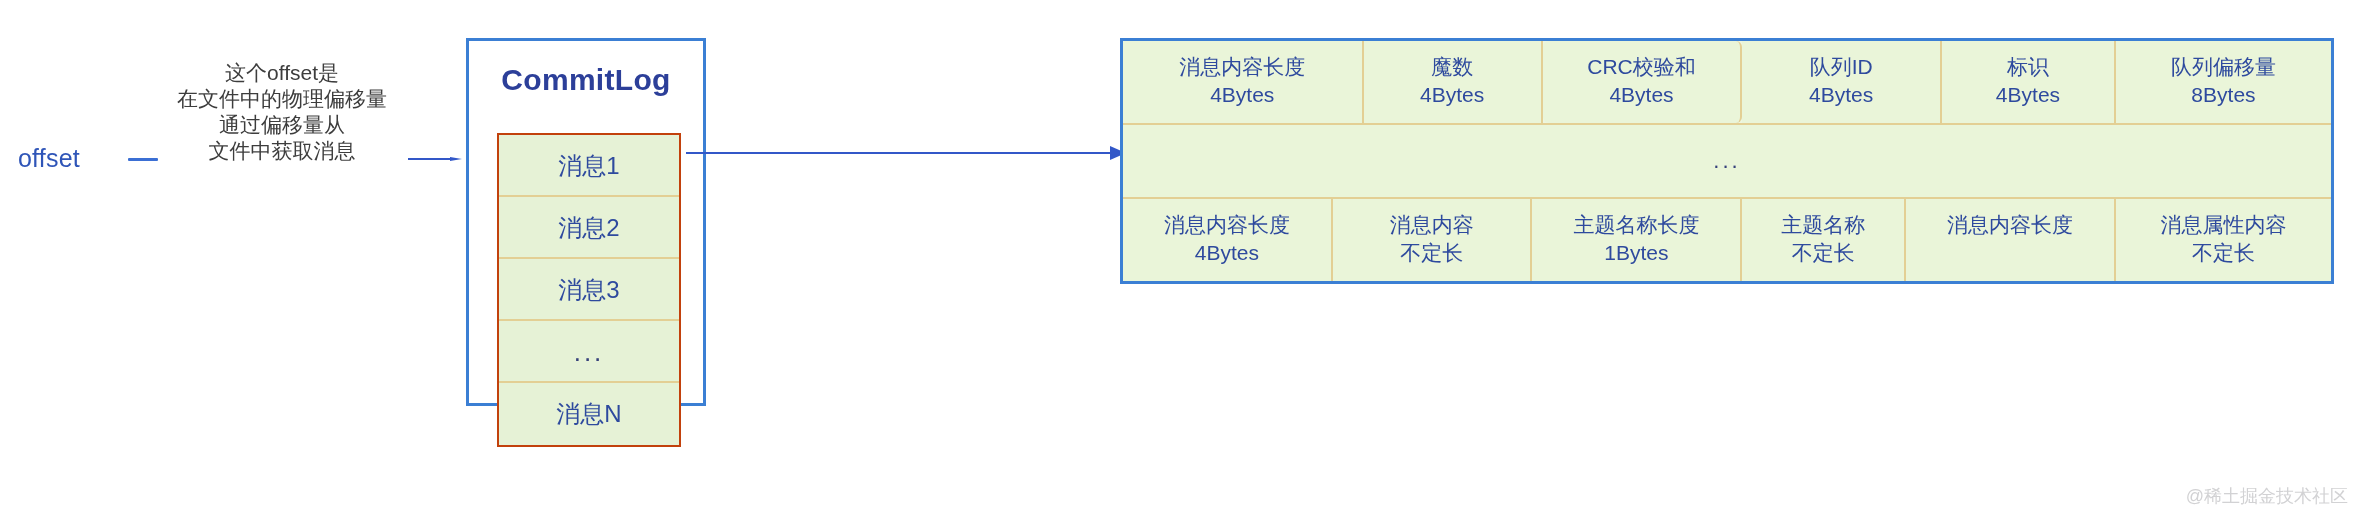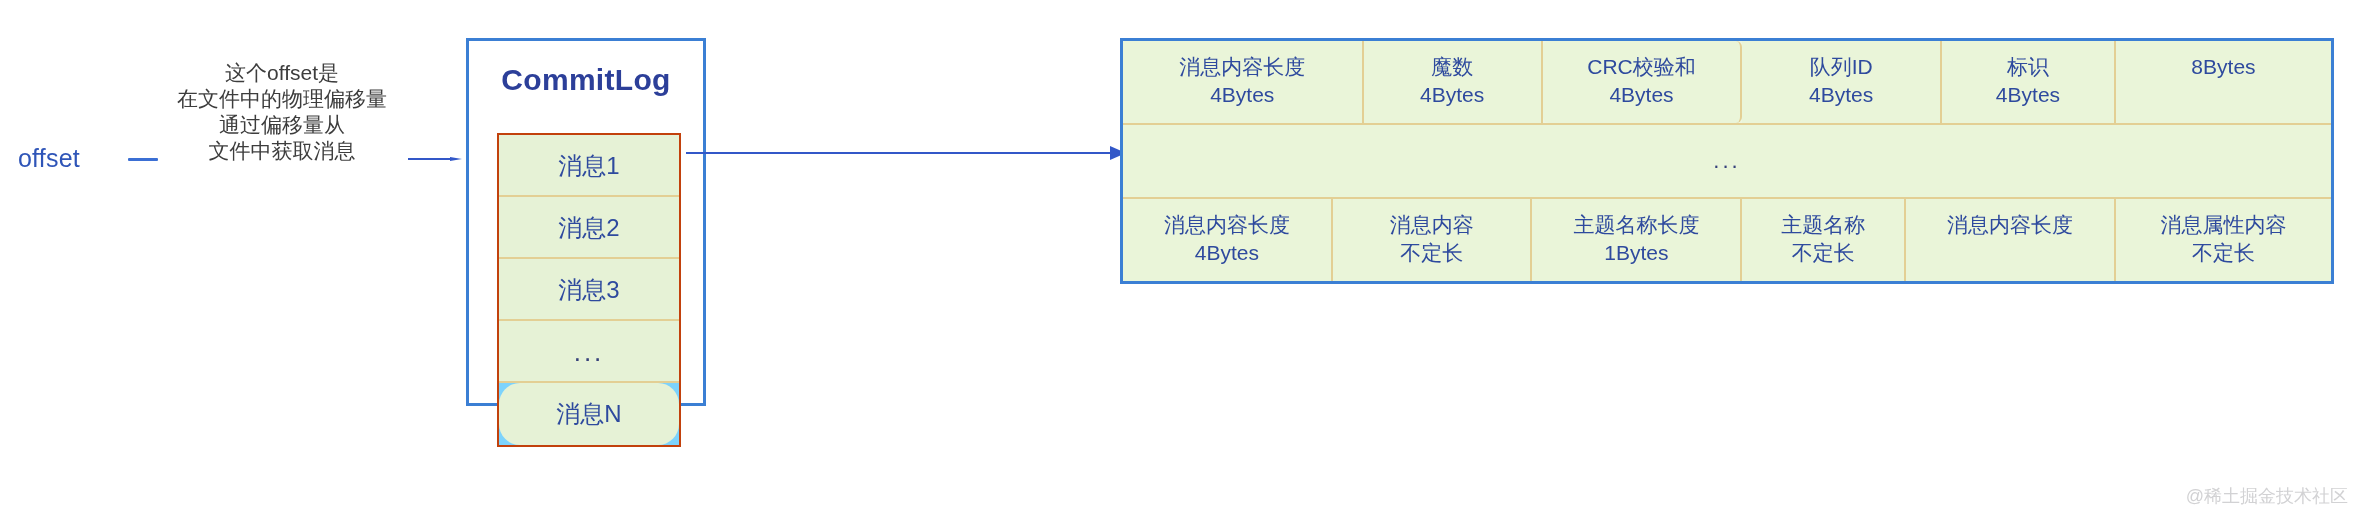--- a/index.html
+++ b/index.html
@@ -100,21 +100,21 @@
   .msg-cell {
     height: 62px;
     line-height: 62px;
     text-align: center;
     font-size: 24px;
     color: #2e4a9e;
     border-bottom: 2px solid #e3cf94;
     box-sizing: border-box;
     background: #e6f2d6;
   }
-  .msg-cell:last-child { border-bottom: none; border-radius: 21px; }
+  .msg-cell:last-child { border-bottom: none; }
   .msg-cell.ellipsis {
     font-size: 26px;
     color: #36407a;
     letter-spacing: 3px;
   }
 
   
   #arrow-commitlog-to-table {
     position: absolute;
     left: 686px;
@@ -229,20 +229,21 @@
       </div>
       <div class="struct-cell" style="flex: 0 0 16.5254%; max-width: 16.5254%;">
         <span class="cell-name">队列ID</span>
         <span class="cell-size">4Bytes</span>
       </div>
       <div class="struct-cell" style="flex: 0 0 14.4068%; max-width: 14.4068%;">
         <span class="cell-name">标识</span>
         <span class="cell-size">4Bytes</span>
       </div>
       <div class="struct-cell" style="flex: 0 0 17.7966%; max-width: 17.7966%;">
+        <span class="cell-name">队列偏移量</span>
         <span class="cell-size">8Bytes</span>
       </div>
     </div>
 
     <div class="struct-row mid-row">
       <div class="struct-cell spacer">...</div>
     </div>
 
     <div class="struct-row bottom-row">
       <div class="struct-cell" style="flex: 0 0 17.3729%; max-width: 17.3729%;">

